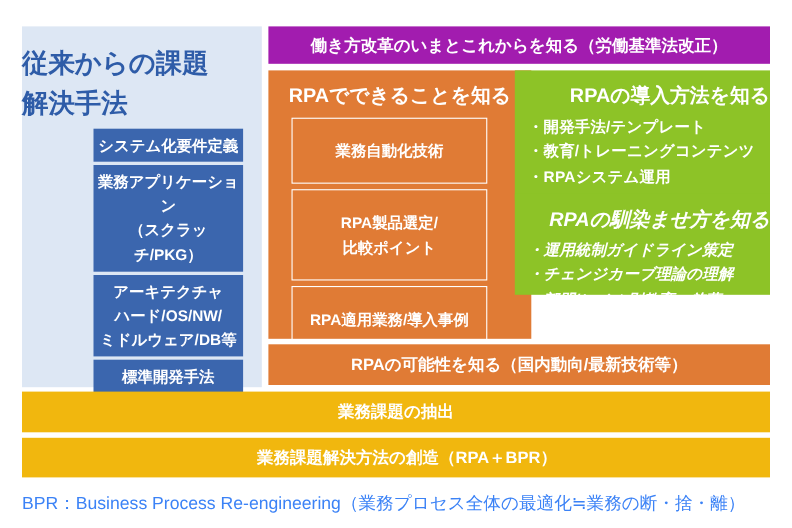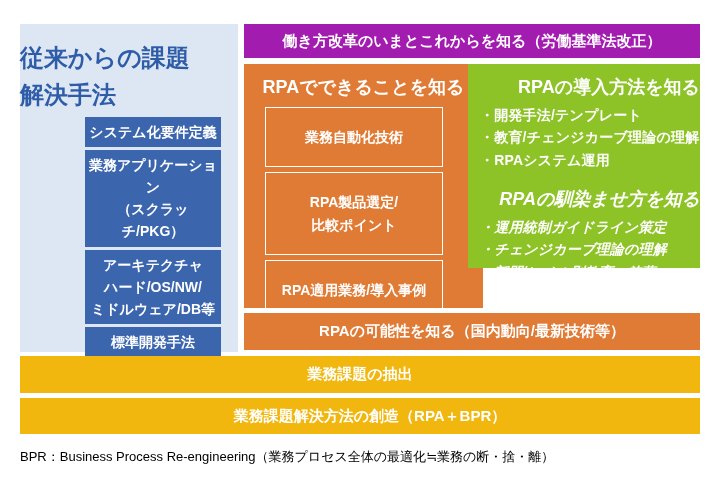--- a/index.html
+++ b/index.html
@@ -75,21 +75,21 @@
   }
 
   
   .poss-bar    { left: 244px; top: 313px; width: 456px; height: 37px; background: #e07b35; font-size: 15px; }
   .yellow-bar1 { left: 20px;  top: 356px; width: 680px; height: 37px; background: #f1b70e; font-size: 15px; }
   .yellow-bar2 { left: 20px;  top: 398px; width: 680px; height: 36px; background: #f1b70e; font-size: 15px; padding-left: 20px; }
 
   
   .footnote {
     position: absolute; left: 20px; top: 448px;
-    color: #000000; font-size: 13px; font-weight: 400;
+    color: #3b82f6; font-size: 16px; font-weight: 400;
   }
 </style>
 </head>
 <body>
 
 <div id="canvas">
 
   <div class="left-panel">
     <div class="left-title">従来からの課題
 解決手法</div>
@@ -113,21 +113,21 @@
       <div class="mid-item">RPA製品選定/
 比較ポイント</div>
       <div class="mid-item">RPA適用業務/導入事例</div>
     </div>
   </div>
 
   <div class="green-box first">
     <div class="green-title">RPAの導入方法を知る</div>
     <div class="green-bullets">
       <div class="green-bullet">・開発手法/テンプレート</div>
-      <div class="green-bullet">・教育/チェンジカーブ理論の理解</div>
+      <div class="green-bullet">・教育/トレーニングコンテンツ</div>
       <div class="green-bullet">・RPAシステム運用</div>
     </div>
   </div>
 
   <div class="green-box second">
     <div class="green-title">RPAの馴染ませ方を知る</div>
     <div class="green-bullets">
       <div class="green-bullet">・運用統制ガイドライン策定</div>
       <div class="green-bullet">・チェンジカーブ理論の理解</div>
       <div class="green-bullet">・部門/レベル別教育・啓蒙</div>

